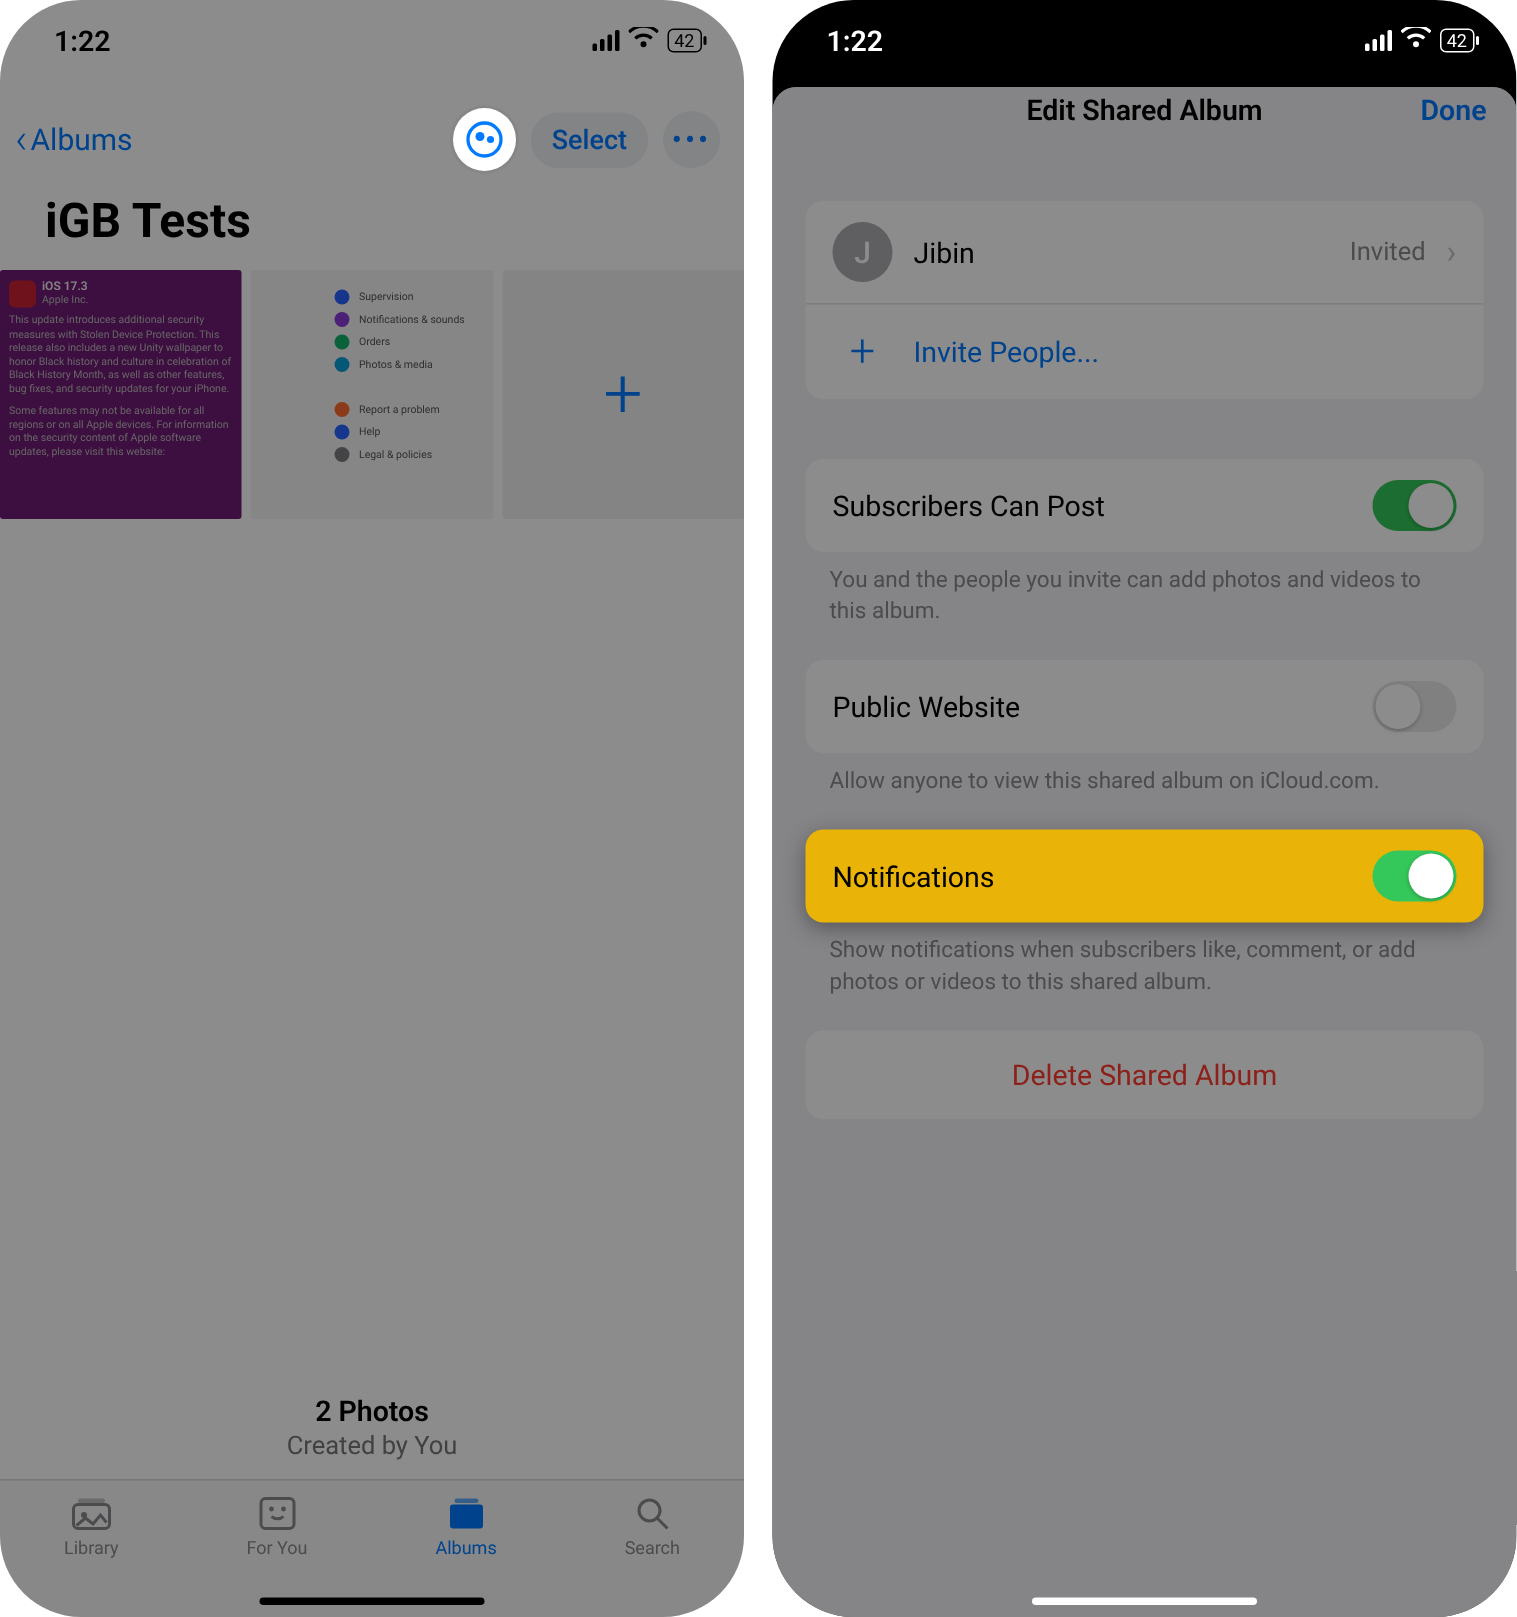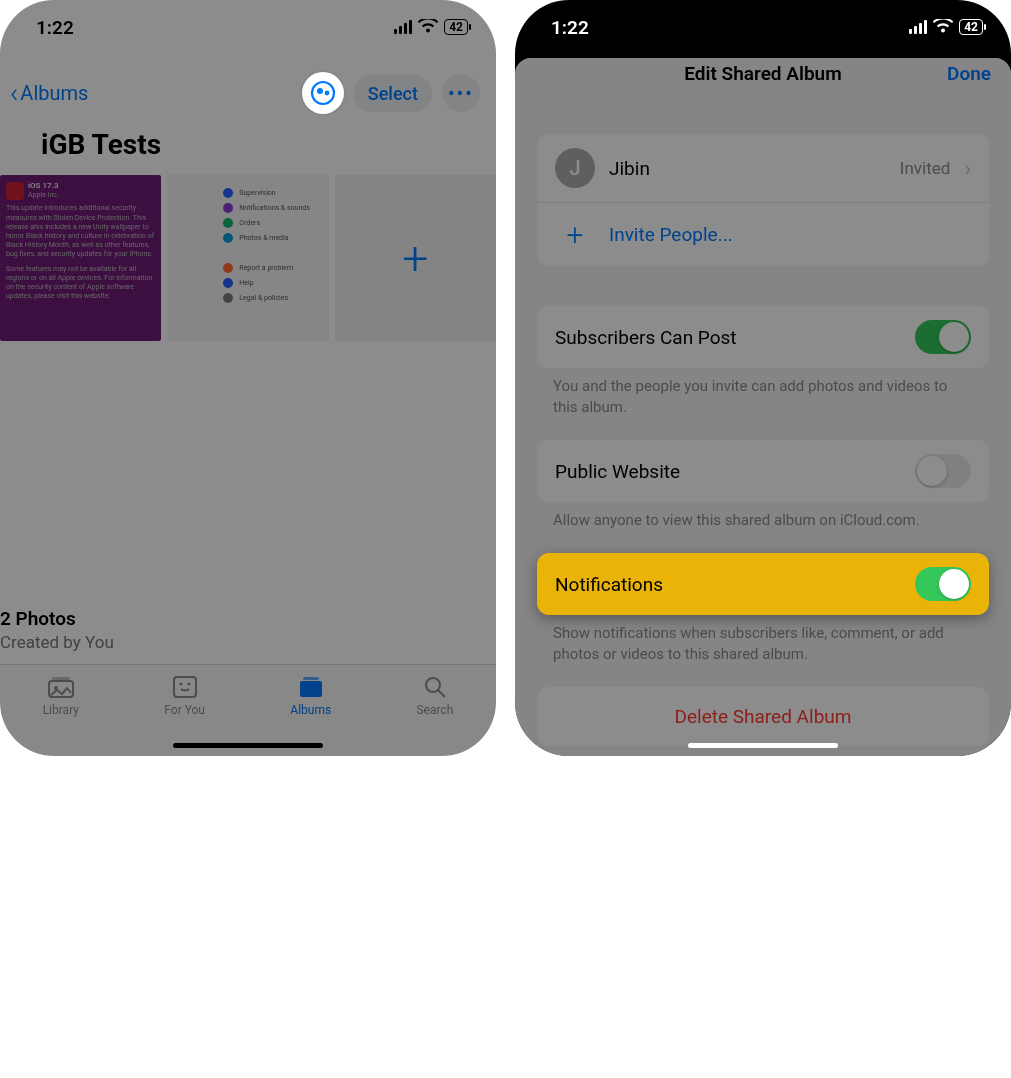--- a/index.html
+++ b/index.html
@@ -1,57 +1,57 @@
 <!DOCTYPE html>
 <html><head>
 <meta charset="utf-8">
 <style>
   * { box-sizing: border-box; margin: 0; padding: 0; font-family: -apple-system, BlinkMacSystemFont, "Segoe UI", Roboto, Helvetica, Arial, sans-serif; }
   body { background: #fff; width: 1011px; height: 1078px; display: flex; overflow: hidden; }
-  .phone { position: relative; width: 496px; height: 756px; background: #fff; border-radius: 54px; overflow: hidden; }
+  .phone { position: relative; width: 496px; height: 1078px; background: #fff; border-radius: 54px; overflow: hidden; }
   .phone + .phone { margin-left: 19px; }
   .dimmer { position: absolute; inset: 0; background: rgba(0,0,0,0.45); pointer-events: none; z-index: 10; }
   
   .status-bar { height: 54px; display: flex; justify-content: space-between; align-items: center; padding: 0 28px 0 36px; font-weight: 600; font-size: 19px; }
   .status-right { display: flex; align-items: center; gap: 6px; }
   .status-dark .status-bar { color: #fff; }
   .status-light .status-bar { color: #000; }
   .signal-bars { display: inline-flex; align-items: flex-end; gap: 2px; }
   .signal-bars span { width: 3px; background: currentColor; border-radius: 1px; }
   .signal-bars span:nth-child(1){height:5px}
   .signal-bars span:nth-child(2){height:8px}
   .signal-bars span:nth-child(3){height:11px}
   .signal-bars span:nth-child(4){height:14px}
   .wifi { font-size: 18px; }
-  .battery-box { display:inline-flex; align-items:center; border:1.5px solid currentColor; border-radius:4px; padding:1px 4px; font-size:12px; font-weight:700; line-height:1; position:relative;}
+  .battery-box { display:inline-flex; align-items:center; border:1.5px solid currentColor; border-radius:4px; padding:1px 4px; font-size:12px; font-weight:400; line-height:1; position:relative;}
   .battery-box::after{content:"";position:absolute;right:-4px;top:4px;width:2px;height:6px;background:currentColor;border-radius:1px;}
   
   .nav-row { display:flex; align-items:center; justify-content: space-between; padding: 18px 16px 6px 10px; }
   .nav-left { display:flex; align-items:center; color:#007aff; font-size:20px; gap:2px; }
   .chev { font-size:28px; font-weight:300; line-height:1; }
   .nav-right { display:flex; align-items:center; gap:10px; }
   .share-circle { width:42px; height:42px; border-radius:50%; background:#fff; display:flex; align-items:center; justify-content:center; position:relative; z-index:20; box-shadow: 0 0 0 2px rgba(0,0,0,0.04); }
   .share-circle svg { color:#007aff; }
   .select-btn { background:#eef0f3; color:#007aff; font-size:18px; font-weight:500; padding:8px 14px; border-radius:18px; }
   .more-btn { width:38px; height:38px; border-radius:50%; background:#eef0f3; color:#007aff; display:flex; align-items:center; justify-content:center; font-size:20px; letter-spacing:2px; }
-  .album-title { font-size:28px; font-weight:700; padding: 8px 30px 14px; margin-left: 11px; }
+  .album-title { font-size:32px; font-weight:700; padding: 8px 30px 14px; }
   .thumbs { display:flex; gap:6px; padding: 0 0 0 0; }
   .thumb { width:162px; height:166px; background:#701a75; border-radius:2px; overflow:hidden; position:relative; }
   .thumb.b { background:#f4f4f5; }
   .add-tile { width:162px; height:166px; background:#f1f1f3; display:flex; align-items:center; justify-content:center; border-radius:2px; }
   .add-tile .plus { font-size:46px; color:#007aff; font-weight:300; }
   .thumb-content { font-size:7px; color:#bbb; padding:6px; line-height:1.3; }
   .thumb-hdr { display:flex; gap:4px; align-items:center; margin-bottom:4px;}
   .thumb-ico { width:18px;height:18px;border-radius:4px;background:#c23; }
   .thumb-ttl { color:#eee; font-size:8px; font-weight:600;}
   .thumb-list { font-size:7px; color:#555; padding: 8px;}
   .thumb-list .row { display:flex; align-items:center; gap:6px; margin:5px 0;padding-left:48px;}
   .dot { width:10px;height:10px;border-radius:50%; }
   .spacer { flex:1; }
-  .footer-info { text-align:left; margin-top: auto; padding-bottom: 12px;}
+  .footer-info { text-align:center; margin-top: auto; padding-bottom: 12px;}
   .footer-info .count { font-size:19px; font-weight:600; }
   .footer-info .sub { font-size:17px; color:#777; margin-top:2px;}
   .tabbar { height:92px; border-top:1px solid #d7d7da; display:flex; justify-content:space-around; align-items:flex-start; padding-top:10px; background:#f8f8f9;}
   .tab { display:flex; flex-direction:column; align-items:center; gap:4px; font-size:12px; color:#8a8a8e; }
   .tab.active { color:#007aff; }
   .tab svg { color: currentColor; }
   .home-ind { position:absolute; bottom:8px; left:50%; transform:translateX(-50%); width:150px; height:5px; border-radius:3px; background:#000; z-index:25;}
   .home-ind.light { background:#fff; }
   .left-body { display:flex; flex-direction:column; height: calc(100% - 54px); }
   

